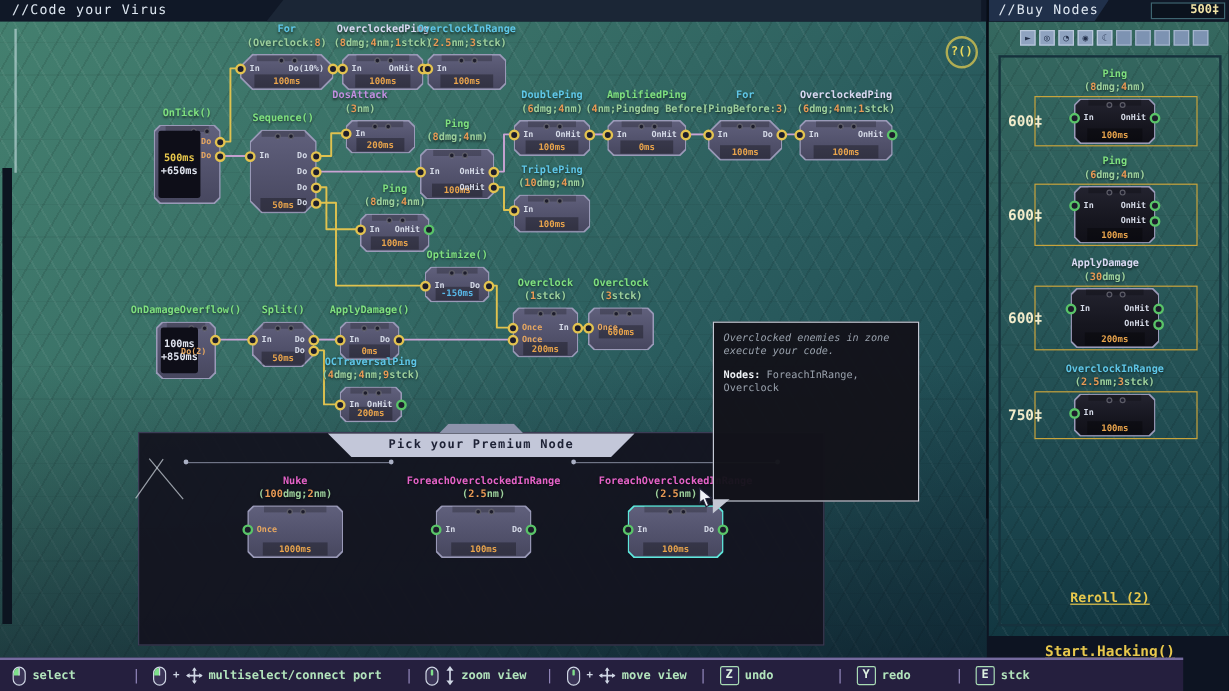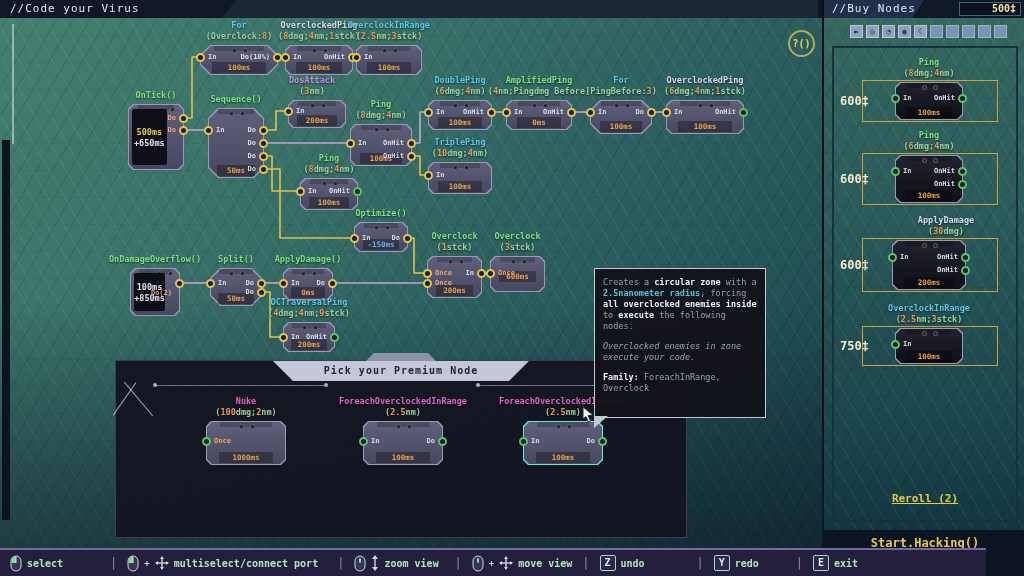--- a/index.html
+++ b/index.html
@@ -218,21 +218,21 @@
         <div class="node" style="left: 288px; top: 100px; width: 58px; height: 28px;">
           <div class="shp" style="clip-path: polygon(5px 0px, calc(100% - 5px) 0px, 100% 5px, 100% calc(100% - 5px), calc(100% - 5px) 100%, 5px 100%, 0px calc(100% - 5px), 0px 5px);"></div>
           <div class="shpin" style="clip-path: polygon(5px 0px, calc(100% - 5px) 0px, 100% 5px, 100% calc(100% - 5px), calc(100% - 5px) 100%, 5px 100%, 0px calc(100% - 5px), 0px 5px);"></div>
           <div class="tband"></div>
           <div class="screw" style="left: 22px;"></div>
           <div class="screw" style="left: 33px;"></div>
           <div class="msband">200ms</div>
           <div class="ring y" style="top: 7px; left: -4px;"></div>
           <div class="plabel" style="top: 7px; left: 8px;">In</div>
         </div>
-        <div class="ntitle" style="left: 312px; top: 75px;">
+        <div class="ntitle" style="left: 300px; top: 75px;">
           <div style="color:#c08fe0">DosAttack</div>
           <div style="color:#9ccf9c">(<span class="num">3</span>nm)</div>
         </div>
         <div class="node" style="left: 350px; top: 124px; width: 62px; height: 42px;">
           <div class="shp" style="clip-path: polygon(5px 0px, calc(100% - 5px) 0px, 100% 5px, 100% calc(100% - 5px), calc(100% - 5px) 100%, 5px 100%, 0px calc(100% - 5px), 0px 5px);"></div>
           <div class="shpin" style="clip-path: polygon(5px 0px, calc(100% - 5px) 0px, 100% 5px, 100% calc(100% - 5px), calc(100% - 5px) 100%, 5px 100%, 0px calc(100% - 5px), 0px 5px);"></div>
           <div class="tband"></div>
           <div class="screw" style="left: 24px;"></div>
           <div class="screw" style="left: 35px;"></div>
           <div class="msband">100ms</div>
@@ -593,21 +593,21 @@
           <div class="screw" style="left: 30px;"></div>
           <div class="screw" style="left: 41px;"></div>
           <div class="msband">200ms</div>
           <div class="ring g" style="top: 13px; left: -4px;"></div>
           <div class="plabel" style="top: 13px; left: 8px;">In</div>
           <div class="ring g" style="top: 13px; right: -4px;"></div>
           <div class="plabel" style="top: 13px; right: 8px;">OnHit</div>
           <div class="ring g" style="top: 26px; right: -4px;"></div>
           <div class="plabel" style="top: 26px; right: 8px;">OnHit</div>
         </div>
-        <div class="ntitle" style="left: 122px; top: 215px;">
+        <div class="ntitle" style="left: 97px; top: 215px;">
           <div style="color:#d9d9f2">ApplyDamage</div>
           <div style="color:#9ccf9c">(<span class="num">30</span>dmg)</div>
         </div>
         <div class="bracket" style="left: 38px; top: 326px; width: 136px; height: 40px;"></div>
         <div class="price" style="left: 16px; top: 339px;">750‡</div>
         <div class="node dark" style="left: 71px; top: 328px; width: 68px; height: 36px;">
           <div class="shp" style="clip-path: polygon(5px 0px, calc(100% - 5px) 0px, 100% 5px, 100% calc(100% - 5px), calc(100% - 5px) 100%, 5px 100%, 0px calc(100% - 5px), 0px 5px);"></div>
           <div class="shpin" style="clip-path: polygon(5px 0px, calc(100% - 5px) 0px, 100% 5px, 100% calc(100% - 5px), calc(100% - 5px) 100%, 5px 100%, 0px calc(100% - 5px), 0px 5px);"></div>
           <div class="tband"></div>
           <div class="screw" style="left: 27px;"></div>
@@ -620,23 +620,22 @@
           <div style="color:#5fc7e8">OverclockInRange</div>
           <div style="color:#9ccf9c">(<span class="num">2.5</span>nm;<span class="num">3</span>stck)</div>
         </div>
       </div>
     <div class="reroll" style="top:492px;">Reroll (2)</div>
     <div class="startbtn" style="top:536px;">Start.Hacking()</div>
   </div>
 
   <div id="tooltip">
     <div id="tooltip-body">
-        <p><span class="">Creates a </span><span class="strong">circular zone</span><span class=""> with a </span><span class="cyan">2.5nanometer radius</span><span class="">, forcing </span><span class="strong">all overclocked enemies inside</span><span class=""> to </span><span class="strong">execute</span><span class=""> the following nodes.</span></p>
         <p><span class=" it">Overclocked enemies in zone execute your code.</span></p>
-        <p><span class="strong">Family:</span><span class=""> ForeachInRange, Overclock</span></p>
+        <p><span class="strong">Nodes:</span><span class=""> ForeachInRange, Overclock</span></p>
       </div>
     <div class="notch"></div>
   </div>
 
   <svg id="cursor" width="14" height="18" style="left:582px;top:406px;">
     <path d="M1,1 L11,9 L6.2,9.6 L8.6,15.2 L6.4,16.2 L4,10.6 L1,13 Z" fill="#f0f2f6" stroke="#23233a" stroke-width="1"></path>
   </svg>
 
   <div id="bottombar">
       <span class="ctl" style="min-width: 90px;">
@@ -709,16 +708,16 @@
         <span>undo</span>
       </span>
       <span class="sep">|</span>
       <span class="ctl" style="min-width: 72px;">
         <span class="keycap">Y</span>
         <span>redo</span>
       </span>
       <span class="sep">|</span>
       <span class="ctl">
         <span class="keycap">E</span>
-        <span>exit</span>
+        <span>stck</span>
       </span>
     </div>
 </div>
 
 </body></html>

